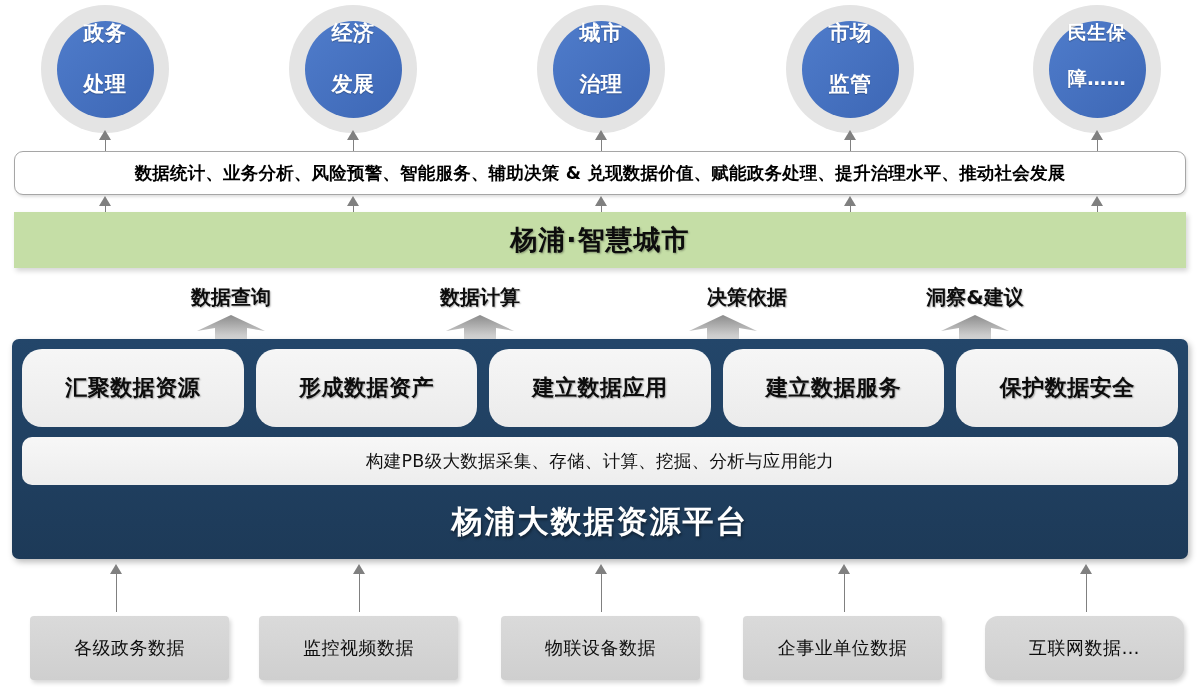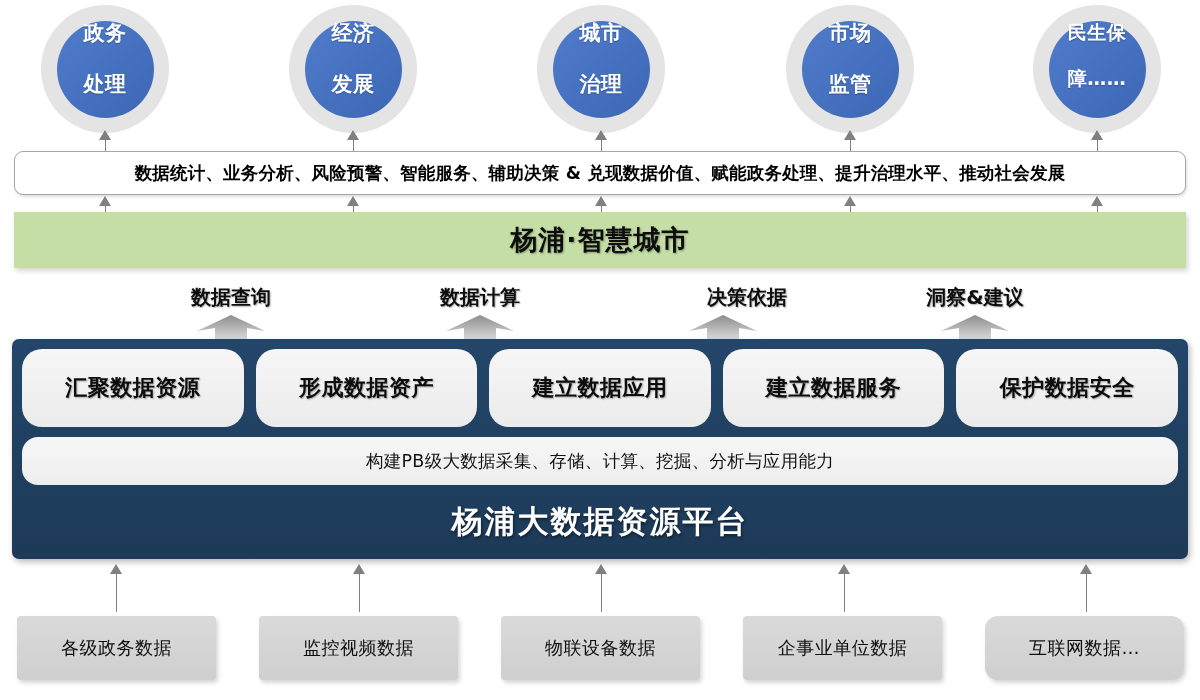--- a/index.html
+++ b/index.html
@@ -186,21 +186,21 @@
   }
 
   .pb-bar {
     position: absolute;
     left: 10px;
     top: 98px;
     width: 1156px;
     height: 48px;
     background: #f2f2f2;
     background-image: linear-gradient(180deg, #f7f7f7 0%, #ededed 100%);
-    border-radius: 16px;
+    border-radius: 10px;
     display: flex;
     align-items: center;
     justify-content: center;
     font-size: 17.5px;
     font-weight: normal;
     color: #111111;
     letter-spacing: 0.3px;
     white-space: nowrap;
   }
 
@@ -415,19 +415,19 @@
   </div>
   <div class="thin-arrow" style="left:838px; top:564px; height:48px;">
     <div class="head"></div>
       <div class="shaft"></div>
   </div>
   <div class="thin-arrow" style="left:1080px;top:564px; height:48px;">
     <div class="head"></div>
       <div class="shaft"></div>
   </div>
 
-  <div class="source-box" style="left:17px;">各级政务数据</div>
+  <div class="source-box" style="left:30px;">各级政务数据</div>
   <div class="source-box" style="left:259px;">监控视频数据</div>
   <div class="source-box" style="left:501px;">物联设备数据</div>
   <div class="source-box" style="left:743px;">企事业单位数据</div>
   <div class="source-box" style="left:985px;border-radius:13px;">互联网数据…</div>
 
 </div>
 
 </body></html>

